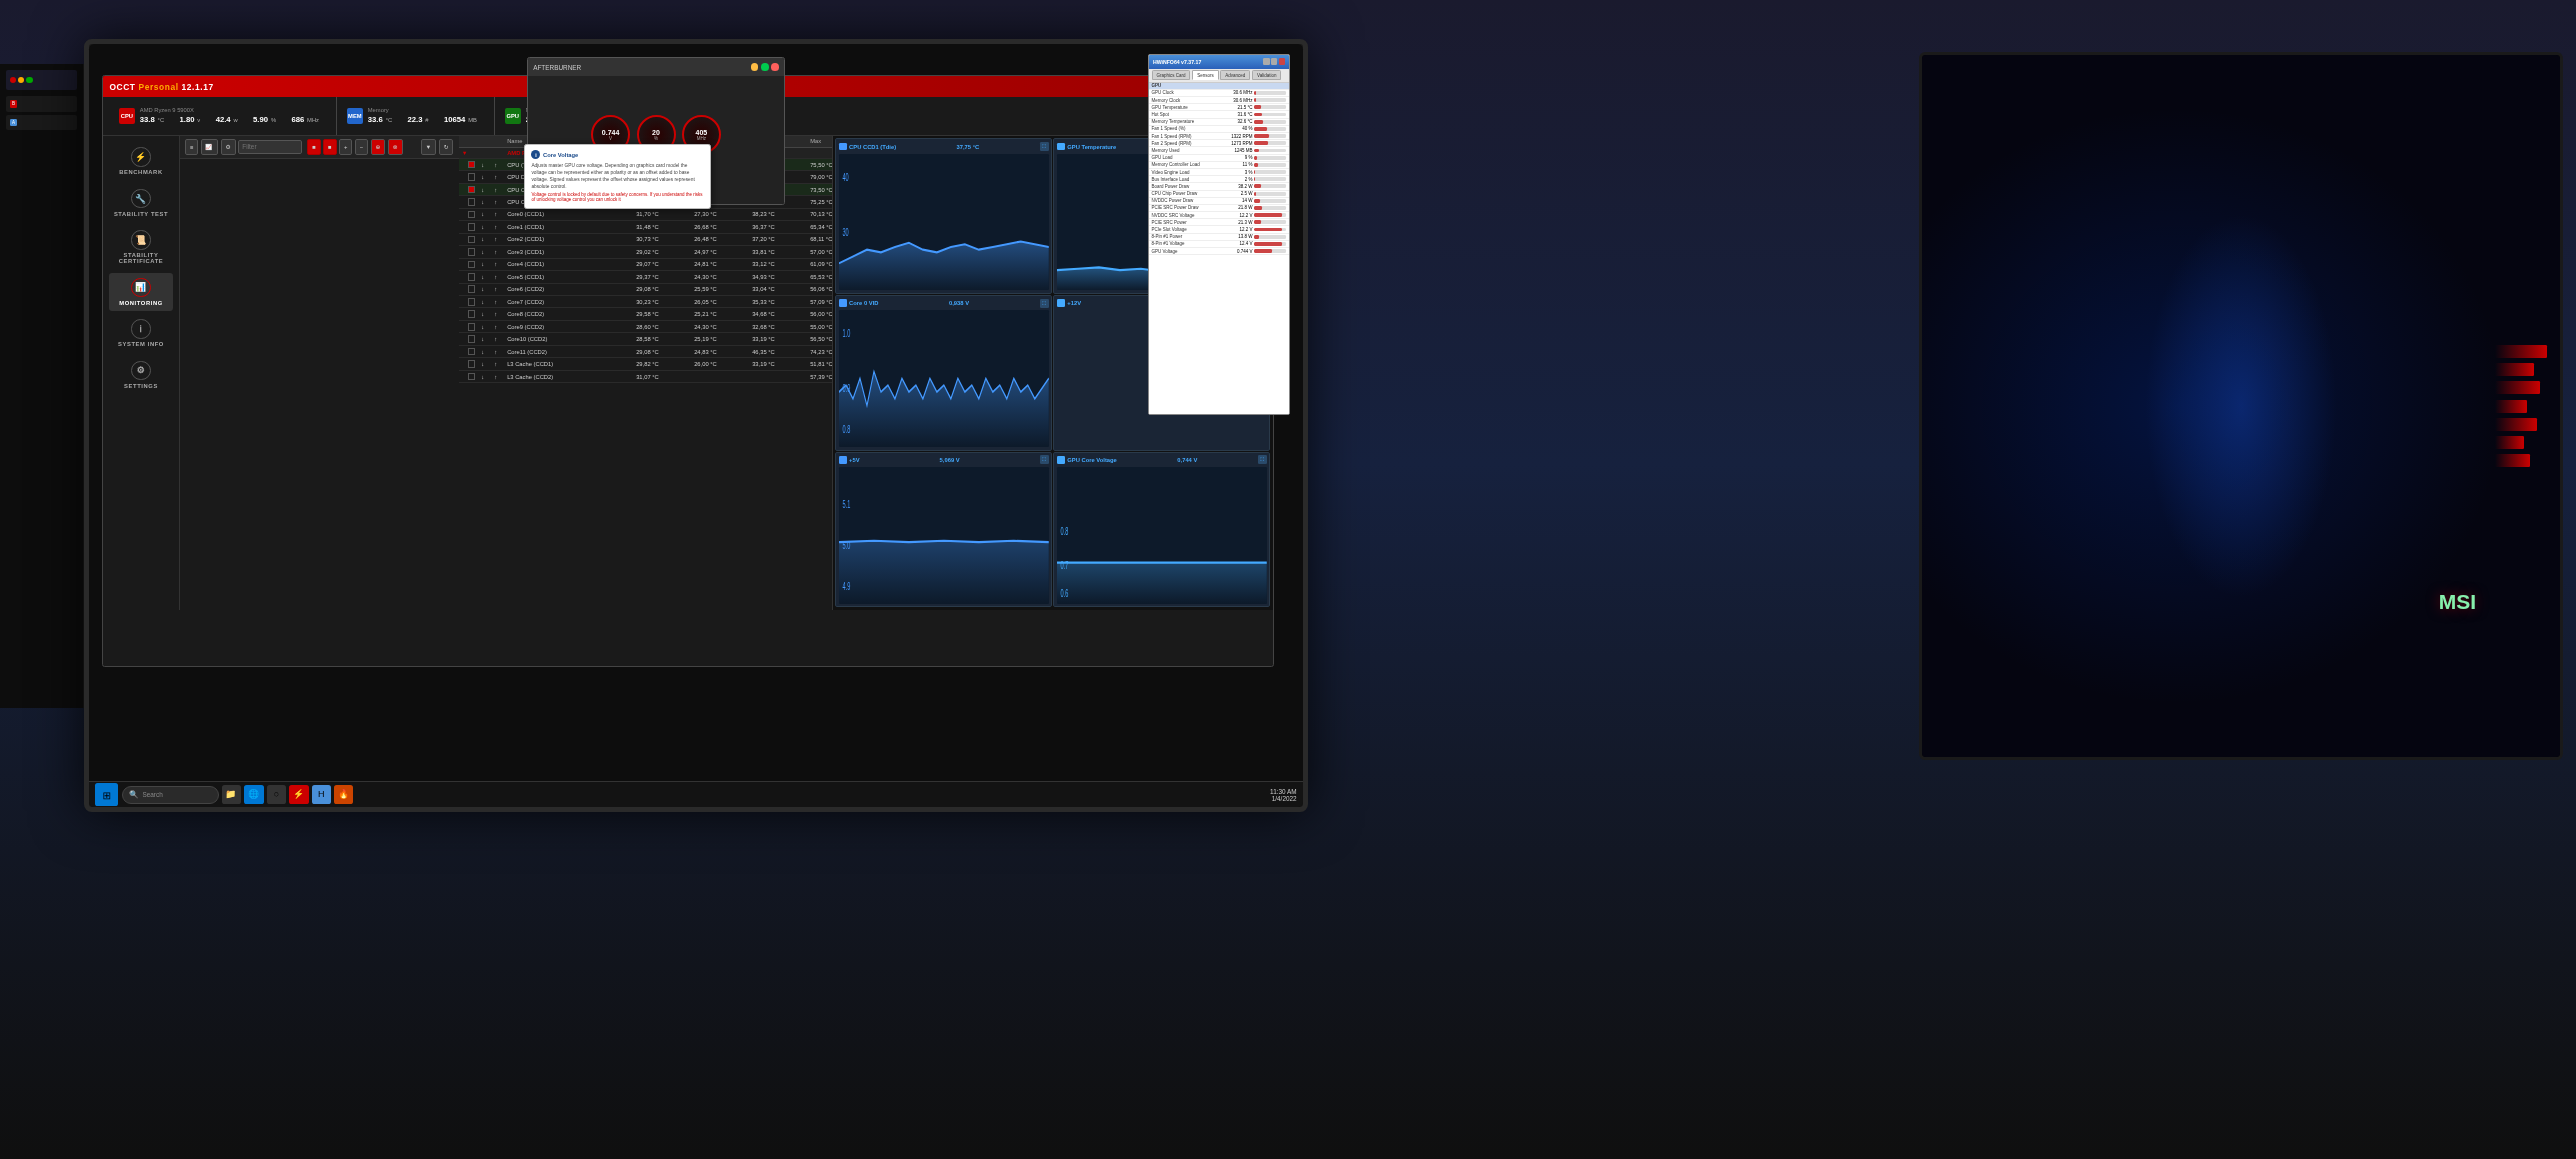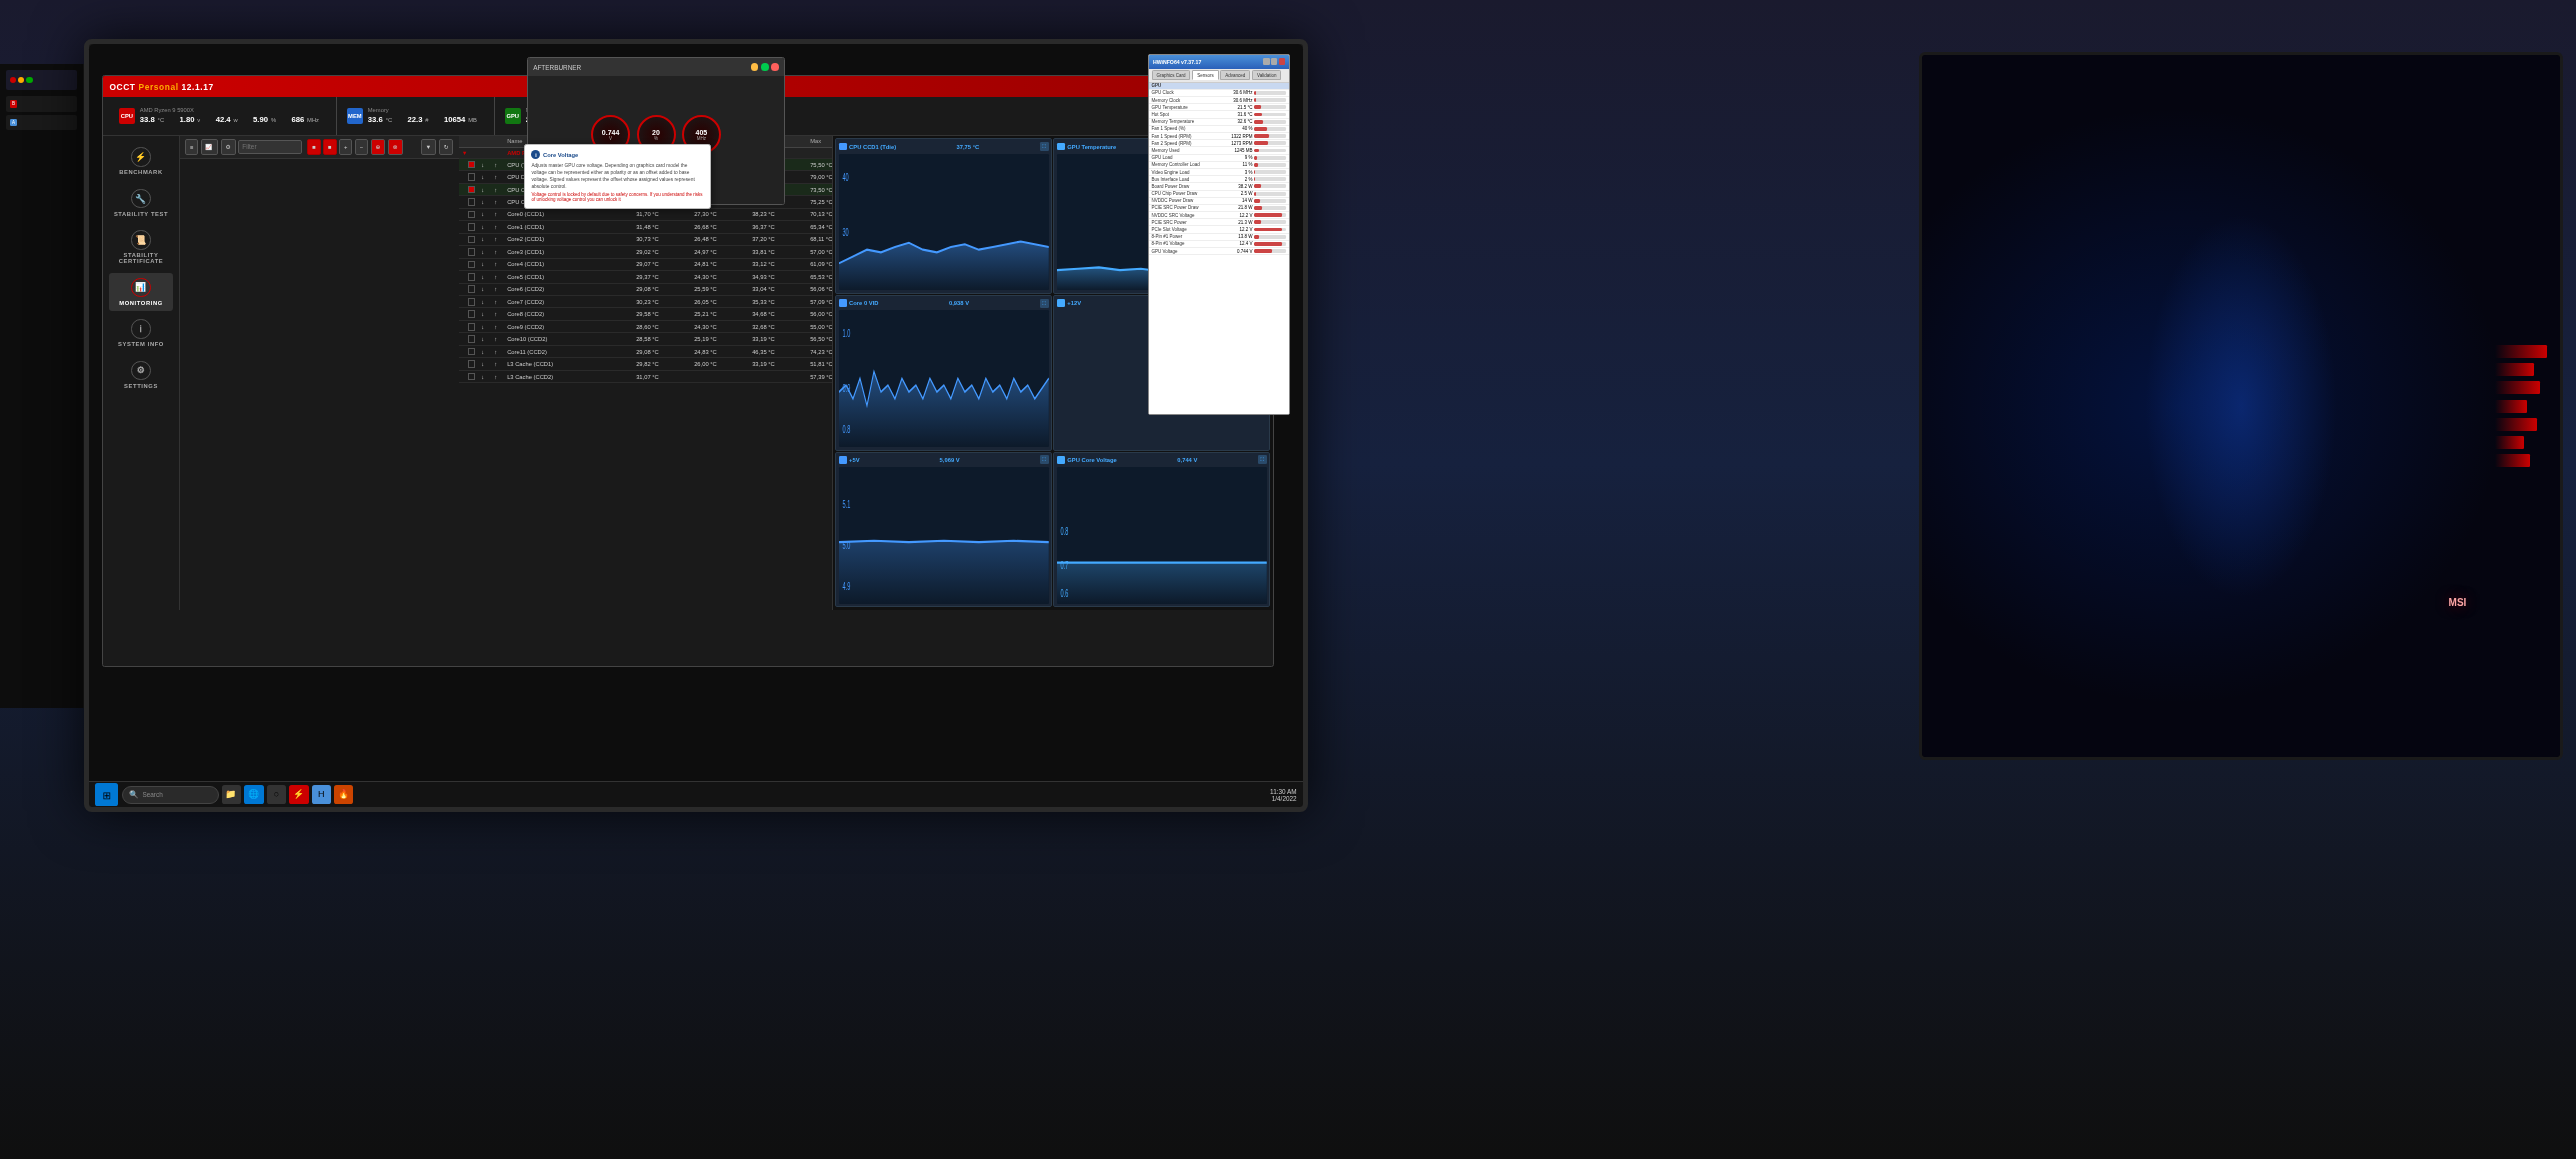--- a/index.html
+++ b/index.html
@@ -605,22 +605,22 @@
       bottom: 129px;
       right: 64px;
       width: 77px;
       height: 52px;
       display: flex;
       align-items: center;
       justify-content: center;
     }
 
     .msi-logo {
-      color: #fca5a5;
-      font-size: 10px;
+      color: #86efac;
+      font-size: 21px;
       font-weight: 900;
       text-shadow: 0 0 13px rgba(204,0,0,0.5);
     }
 
     
     .left-monitor {
       position: absolute;
       top: 64px;
       left: 0;
       width: 84px;

